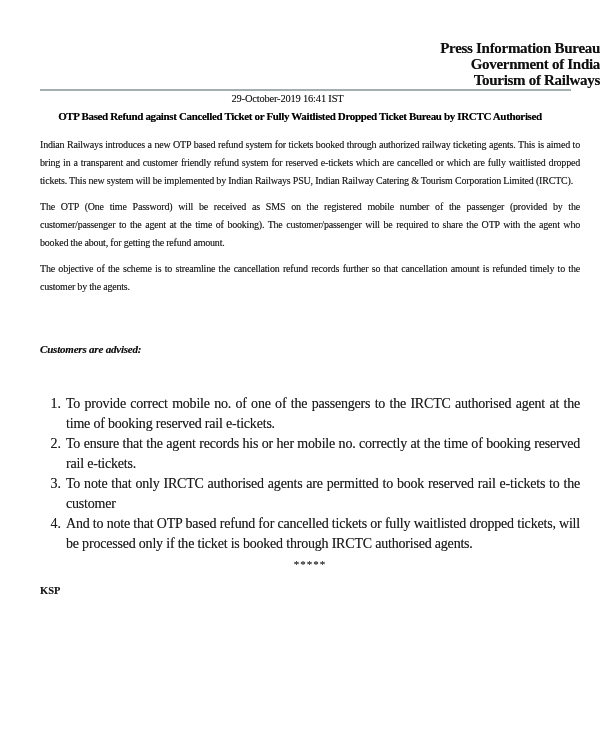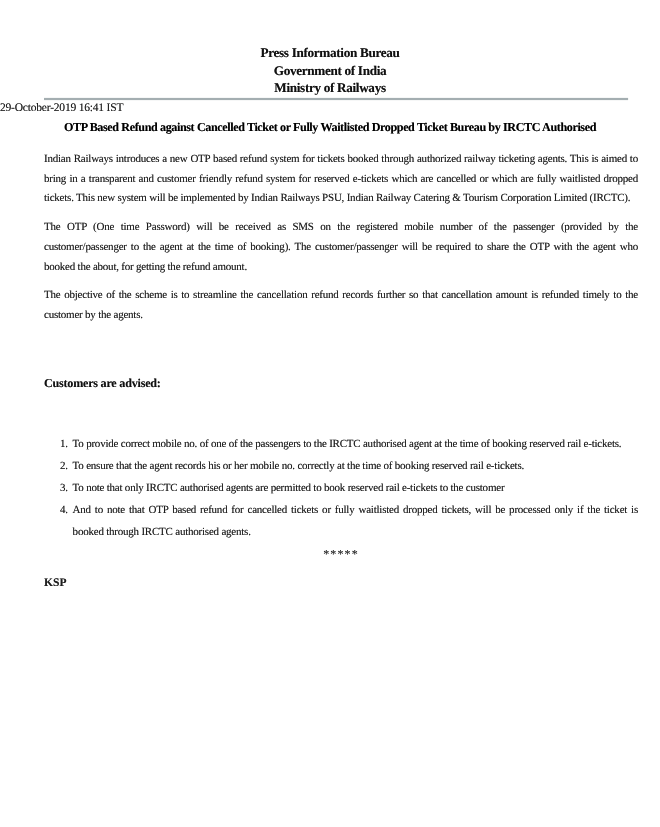--- a/index.html
+++ b/index.html
@@ -8,36 +8,36 @@
     width: 600px;
     height: 752px;
     background: #ffffff;
     color: #1d1d1d;
     font-family: "Liberation Serif", "DejaVu Serif", serif;
     overflow: hidden;
     text-shadow: 0 0 0.4px rgba(30,30,30,0.55);
   }
   .header {
     padding-top: 40px;
-    text-align: center;
+    text-align: right;
     font-weight: bold;
-    font-size: 12px;
+    font-size: 15px;
     line-height: 16px;
     letter-spacing: -0.3px;
     color: #111111;
   }
   .divider {
     height: 0;
     border-top: 2px solid #a4aeb1;
     margin: 1px 29px 0 40px;
   }
   .dateline {
     font-size: 10.5px;
     line-height: 13px;
-    text-align: left;
+    text-align: center;
     padding: 1px 25px 0 0;
     color: #222222;
     letter-spacing: -0.2px;
   }
   .title {
     margin: 3px 20px 0;
     font-size: 11px;
     line-height: 16px;
     text-align: center;
     font-weight: bold;
@@ -55,25 +55,26 @@
     color: #1d1d1d;
   }
   .content p.first { margin-top: 12px; }
   .advised {
     margin-top: 44px;
     font-weight: bold;
     font-size: 11px;
     line-height: 18px;
     letter-spacing: -0.2px;
     color: #111111;
+    font-style: italic;
   }
   ol.advisory {
     margin: 36px 0 0 0;
     padding: 0 0 0 24px;
-    font-size: 10px;
+    font-size: 14px;
     line-height: 20px;
     letter-spacing: -0.2px;
   }
   ol.advisory li {
     text-align: justify;
     padding-left: 2px;
   }
   .stars {
     margin-top: 2px;
     text-align: center;
@@ -91,21 +92,21 @@
   }
 </style>
 </head>
 <body>
 
 <div class="page">
 
   <div class="header">
     <div>Press Information Bureau</div>
     <div>Government of India</div>
-    <div>Ministry of Railways</div>
+    <div>Tourism of Railways</div>
   </div>
 
   <div class="divider"></div>
 
   <div class="dateline">29-October-2019 16:41 IST</div>
 
   <div class="title">
     <span class="tline">OTP Based Refund against Cancelled Ticket or Fully Waitlisted Dropped Ticket Bureau by IRCTC Authorised</span>
   </div>
 

